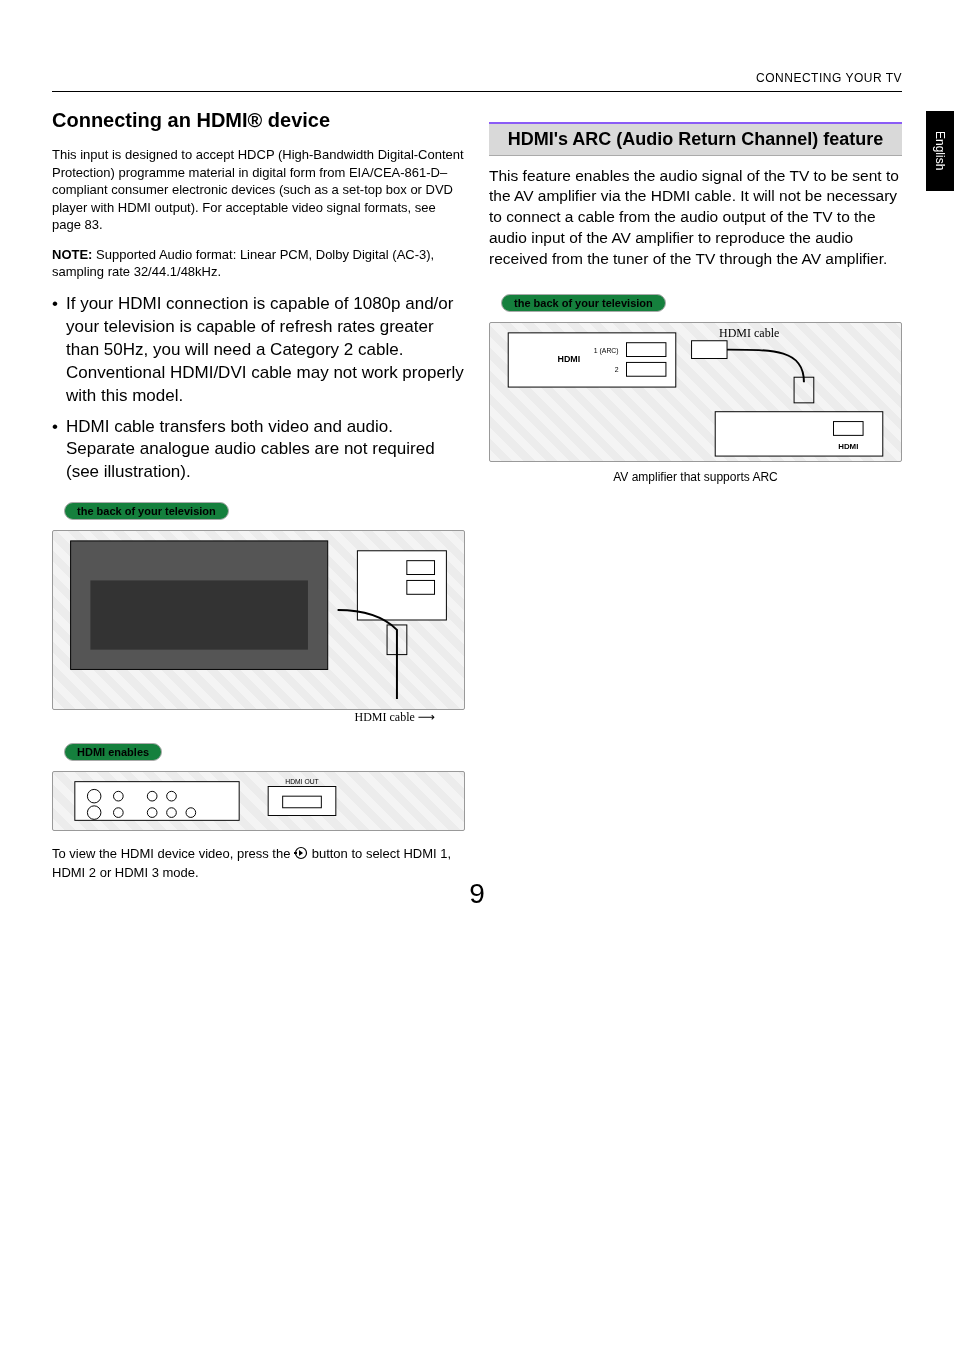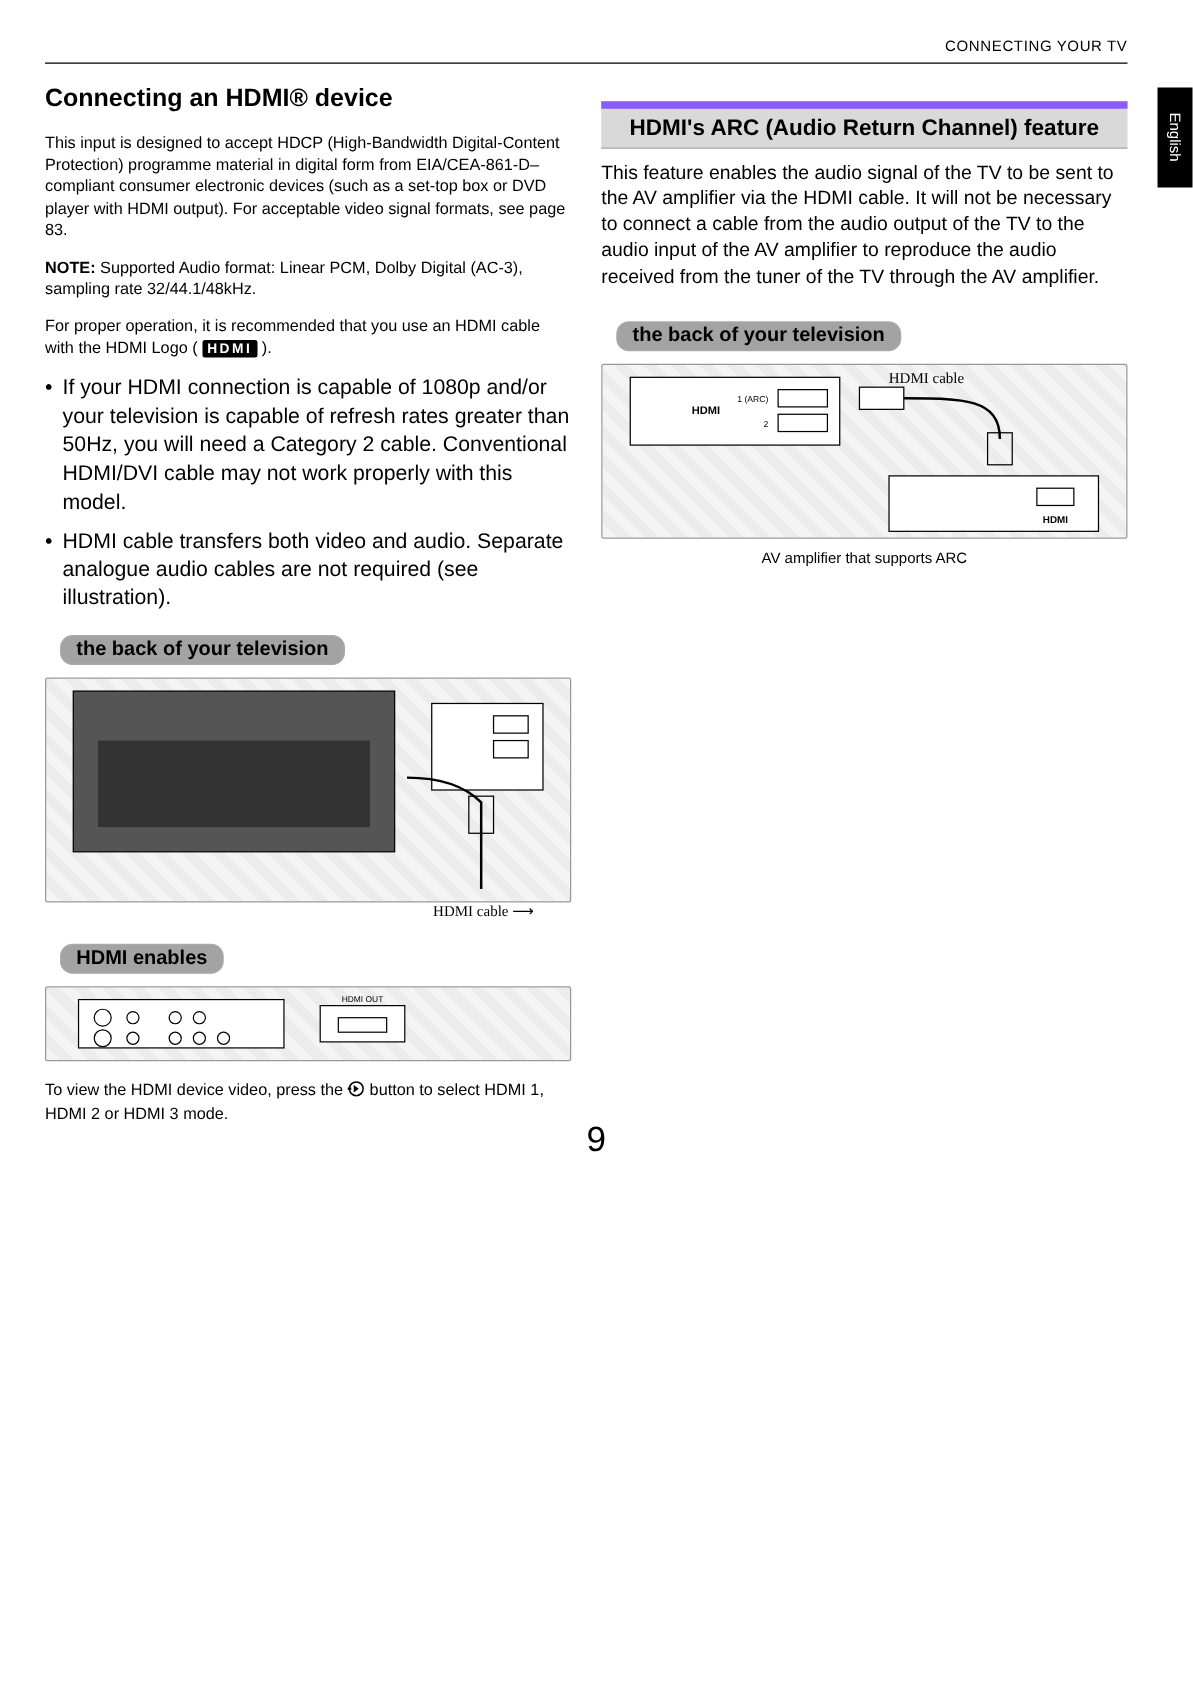--- a/index.html
+++ b/index.html
@@ -5,22 +5,23 @@
   * { margin: 0; padding: 0; box-sizing: border-box; }
   body {
     font-family: "Helvetica Neue", Arial, sans-serif;
     background: #fff;
     width: 954px;
     height: 1352px;
     position: relative;
     color: #000;
   }
   .page {
-    padding: 30px 52px 40px 36px;
-    position: relative;
+    padding: 30px 52px 40px 52px;
+    position: relative;
+    margin-top: 41px;
   }
   .top-line {
     border-top: 1px solid #000;
     margin-bottom: 4px;
   }
   .header-cat {
     text-align: right;
     font-size: 12px;
     letter-spacing: 0.5px;
     margin-bottom: 6px;
@@ -58,21 +59,21 @@
     margin-bottom: 14px;
   }
   .body {
     font-size: 13px;
     line-height: 1.35;
     margin-bottom: 12px;
   }
   .note-label { font-weight: 700; }
   .subhead {
     background: #d9d9d9;
-    border-top: 6px solid #8b5cf6;
+    border-top: 2px solid #8b5cf6;
     border-bottom: 1px solid #aaa;
     text-align: center;
     font-size: 18px;
     font-weight: 700;
     padding: 4px 6px;
     margin: 14px 0 10px 0;
     line-height: 1.25;
   }
   ul { list-style: none; padding-left: 0; }
   ul li {
@@ -83,25 +84,25 @@
     position: relative;
   }
   ul li::before {
     content: "•";
     position: absolute;
     left: 0;
     top: 0;
   }
   .pill {
     display: inline-block;
-    background: #a3a3a3;
+    background: #15803d;
     border: 1px solid #aaa;
     border-radius: 10px;
     padding: 2px 12px;
-    font-size: 16px;
+    font-size: 11px;
     font-weight: 700;
     margin: 10px 0 6px 12px;
   }
   .diagram-box {
     border: none;
     margin: 0 0 8px 0;
     position: relative;
   }
   .diagram-placeholder {
     width: 100%;
@@ -179,23 +180,20 @@
 
 
       <p class="body">This input is designed to accept HDCP (High-Bandwidth Digital-Content Protection) programme material in digital form from EIA/CEA-861-D–compliant consumer electronic devices (such as a set-top box or DVD player with HDMI output). For acceptable video signal formats, see page 83.</p>
 
       <p class="body">
         <span class="note-label">NOTE:</span><span> Supported Audio format: Linear PCM, Dolby Digital (AC-3), sampling rate 32/44.1/48kHz.</span>
       </p>
 
 
 
-      <p class="body">
-        <span>For proper operation, it is recommended that you use an HDMI cable with the HDMI Logo ( </span><span class="hdmi-logo">HDMI</span><span> ).</span>
-      </p>
 
       <ul>
         <li>If your HDMI connection is capable of 1080p and/or your television is capable of refresh rates greater than 50Hz, you will need a Category 2 cable. Conventional HDMI/DVI cable may not work properly with this model.</li>
         <li>HDMI cable transfers both video and audio. Separate analogue audio cables are not required (see illustration).</li>
       </ul>
 
       <div class="diagram-box">
         <span class="pill">the back of your television</span>
         <div class="diagram-placeholder">
           <svg width="100%" height="100%" viewBox="0 0 400 180">

